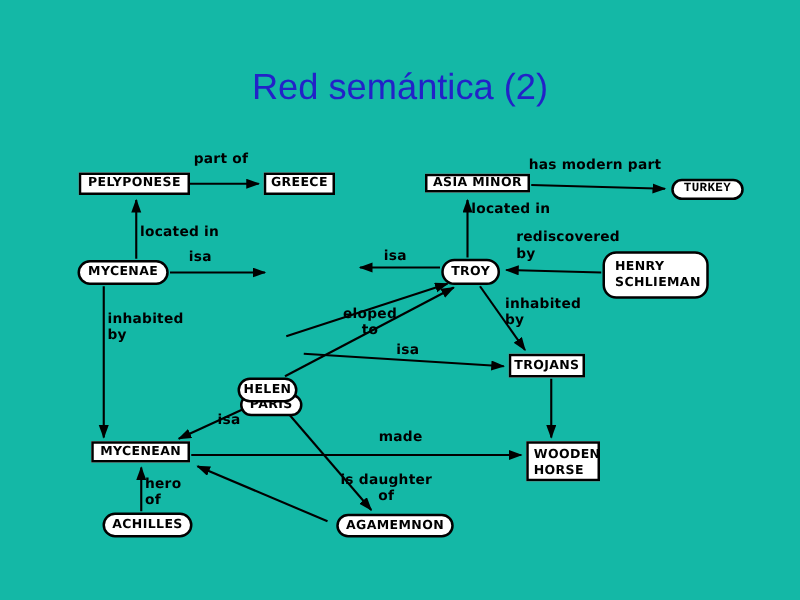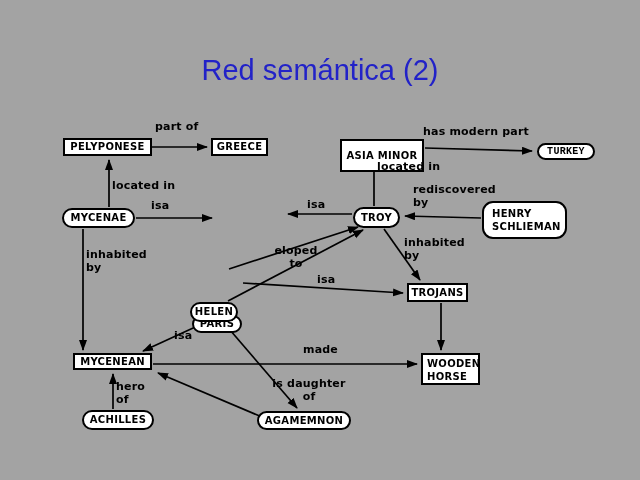--- a/index.html
+++ b/index.html
@@ -1,17 +1,17 @@
 <!DOCTYPE html>
 <html><head>
 <meta charset="utf-8">
 <style>
   html,body{margin:0;padding:0;background:#888;}
   .slide{
-    position:relative;width:640px;height:480px;background:#a3a3a3;overflow:hidden;
+    position:relative;width:640px;height:480px;background:#14b8a6;overflow:hidden;
     font-family:"DejaVu Sans",sans-serif;color:#000;
   }
   .title{
     position:absolute;left:0;top:54px;width:640px;text-align:center;
     font-family:"Liberation Sans",sans-serif;font-size:29px;font-weight:400;
     color:#2222c8;letter-spacing:0px;
   }
   .edges-layer{position:absolute;left:0;top:0;}
   .node{
     position:absolute;box-sizing:border-box;border:2px solid #000;background:#fff;
@@ -63,32 +63,32 @@
       <line x1="153" y1="364" x2="417" y2="364" marker-end="url(#arr)"></line>
       <line x1="441" y1="303" x2="441" y2="350" marker-end="url(#arr)"></line>
       <line x1="224" y1="323" x2="297" y2="408" marker-end="url(#arr)"></line>
       <line x1="113" y1="409" x2="113" y2="374" marker-end="url(#arr)"></line>
       <line x1="262" y1="417" x2="158" y2="373" marker-end="url(#arr)"></line>
     </g>
   </svg>
 
   <div class="node rect" style="left:63px;top:138px;width:89px;height:18px;">PELYPONESE</div>
   <div class="node rect" style="left:211px;top:138px;width:57px;height:18px;">GREECE</div>
-  <div class="node rect" style="left:340px;top:139px;width:84px;height:33px;">ASIA MINOR</div>
+  <div class="node rect" style="left:340px;top:139px;width:84px;height:15px;">ASIA MINOR</div>
   <div class="node ellipse" style="left:537px;top:143px;width:58px;height:17px;font-family:Liberation Mono, monospace;">TURKEY</div>
   <div class="node ellipse" style="left:62px;top:208px;width:73px;height:20px;">MYCENAE</div>
   <div class="node ellipse" style="left:353px;top:207px;width:47px;height:21px;">TROY</div>
   <div class="node rounded multi big" style="left:482px;top:201px;width:85px;height:38px;">HENRY SCHLIEMAN</div>
   <div class="node ellipse" style="left:192px;top:270px;width:50px;height:18px;margin-top:45px;">PARIS</div>
   <div class="node ellipse" style="left:190px;top:302px;width:48px;height:20px;">HELEN</div>
   <div class="node rect" style="left:407px;top:283px;width:61px;height:19px;">TROJANS</div>
   <div class="node rect" style="left:73px;top:353px;width:79px;height:17px;">MYCENEAN</div>
   <div class="node rect multi" style="left:421px;top:353px;width:59px;height:32px;">WOODEN HORSE</div>
   <div class="node ellipse" style="left:82px;top:410px;width:72px;height:20px;">ACHILLES</div>
-  <div class="node ellipse" style="left:257px;top:411px;width:94px;height:19px;">AGAMEMNON</div>
+  <div class="node ellipse" style="left:269px;top:411px;width:94px;height:19px;">AGAMEMNON</div>
 
   <span class="elabel" style="left:155px;top:121px;">part of</span>
   <span class="elabel" style="left:112px;top:180px;">located in</span>
   <span class="elabel" style="left:151px;top:200px;">isa</span>
   <span class="elabel" style="left:307px;top:199px;">isa</span>
   <span class="elabel" style="left:423px;top:126px;">has modern part</span>
   <span class="elabel" style="left:377px;top:161px;">located in</span>
   <span class="elabel wrap" style="left:413px;top:184px;width:92px;">rediscovered by</span>
   <span class="elabel wrap" style="left:404px;top:237px;width:64px;">inhabited by</span>
   <span class="elabel wrap center" style="left:270px;top:245px;width:52px;">eloped to</span>

